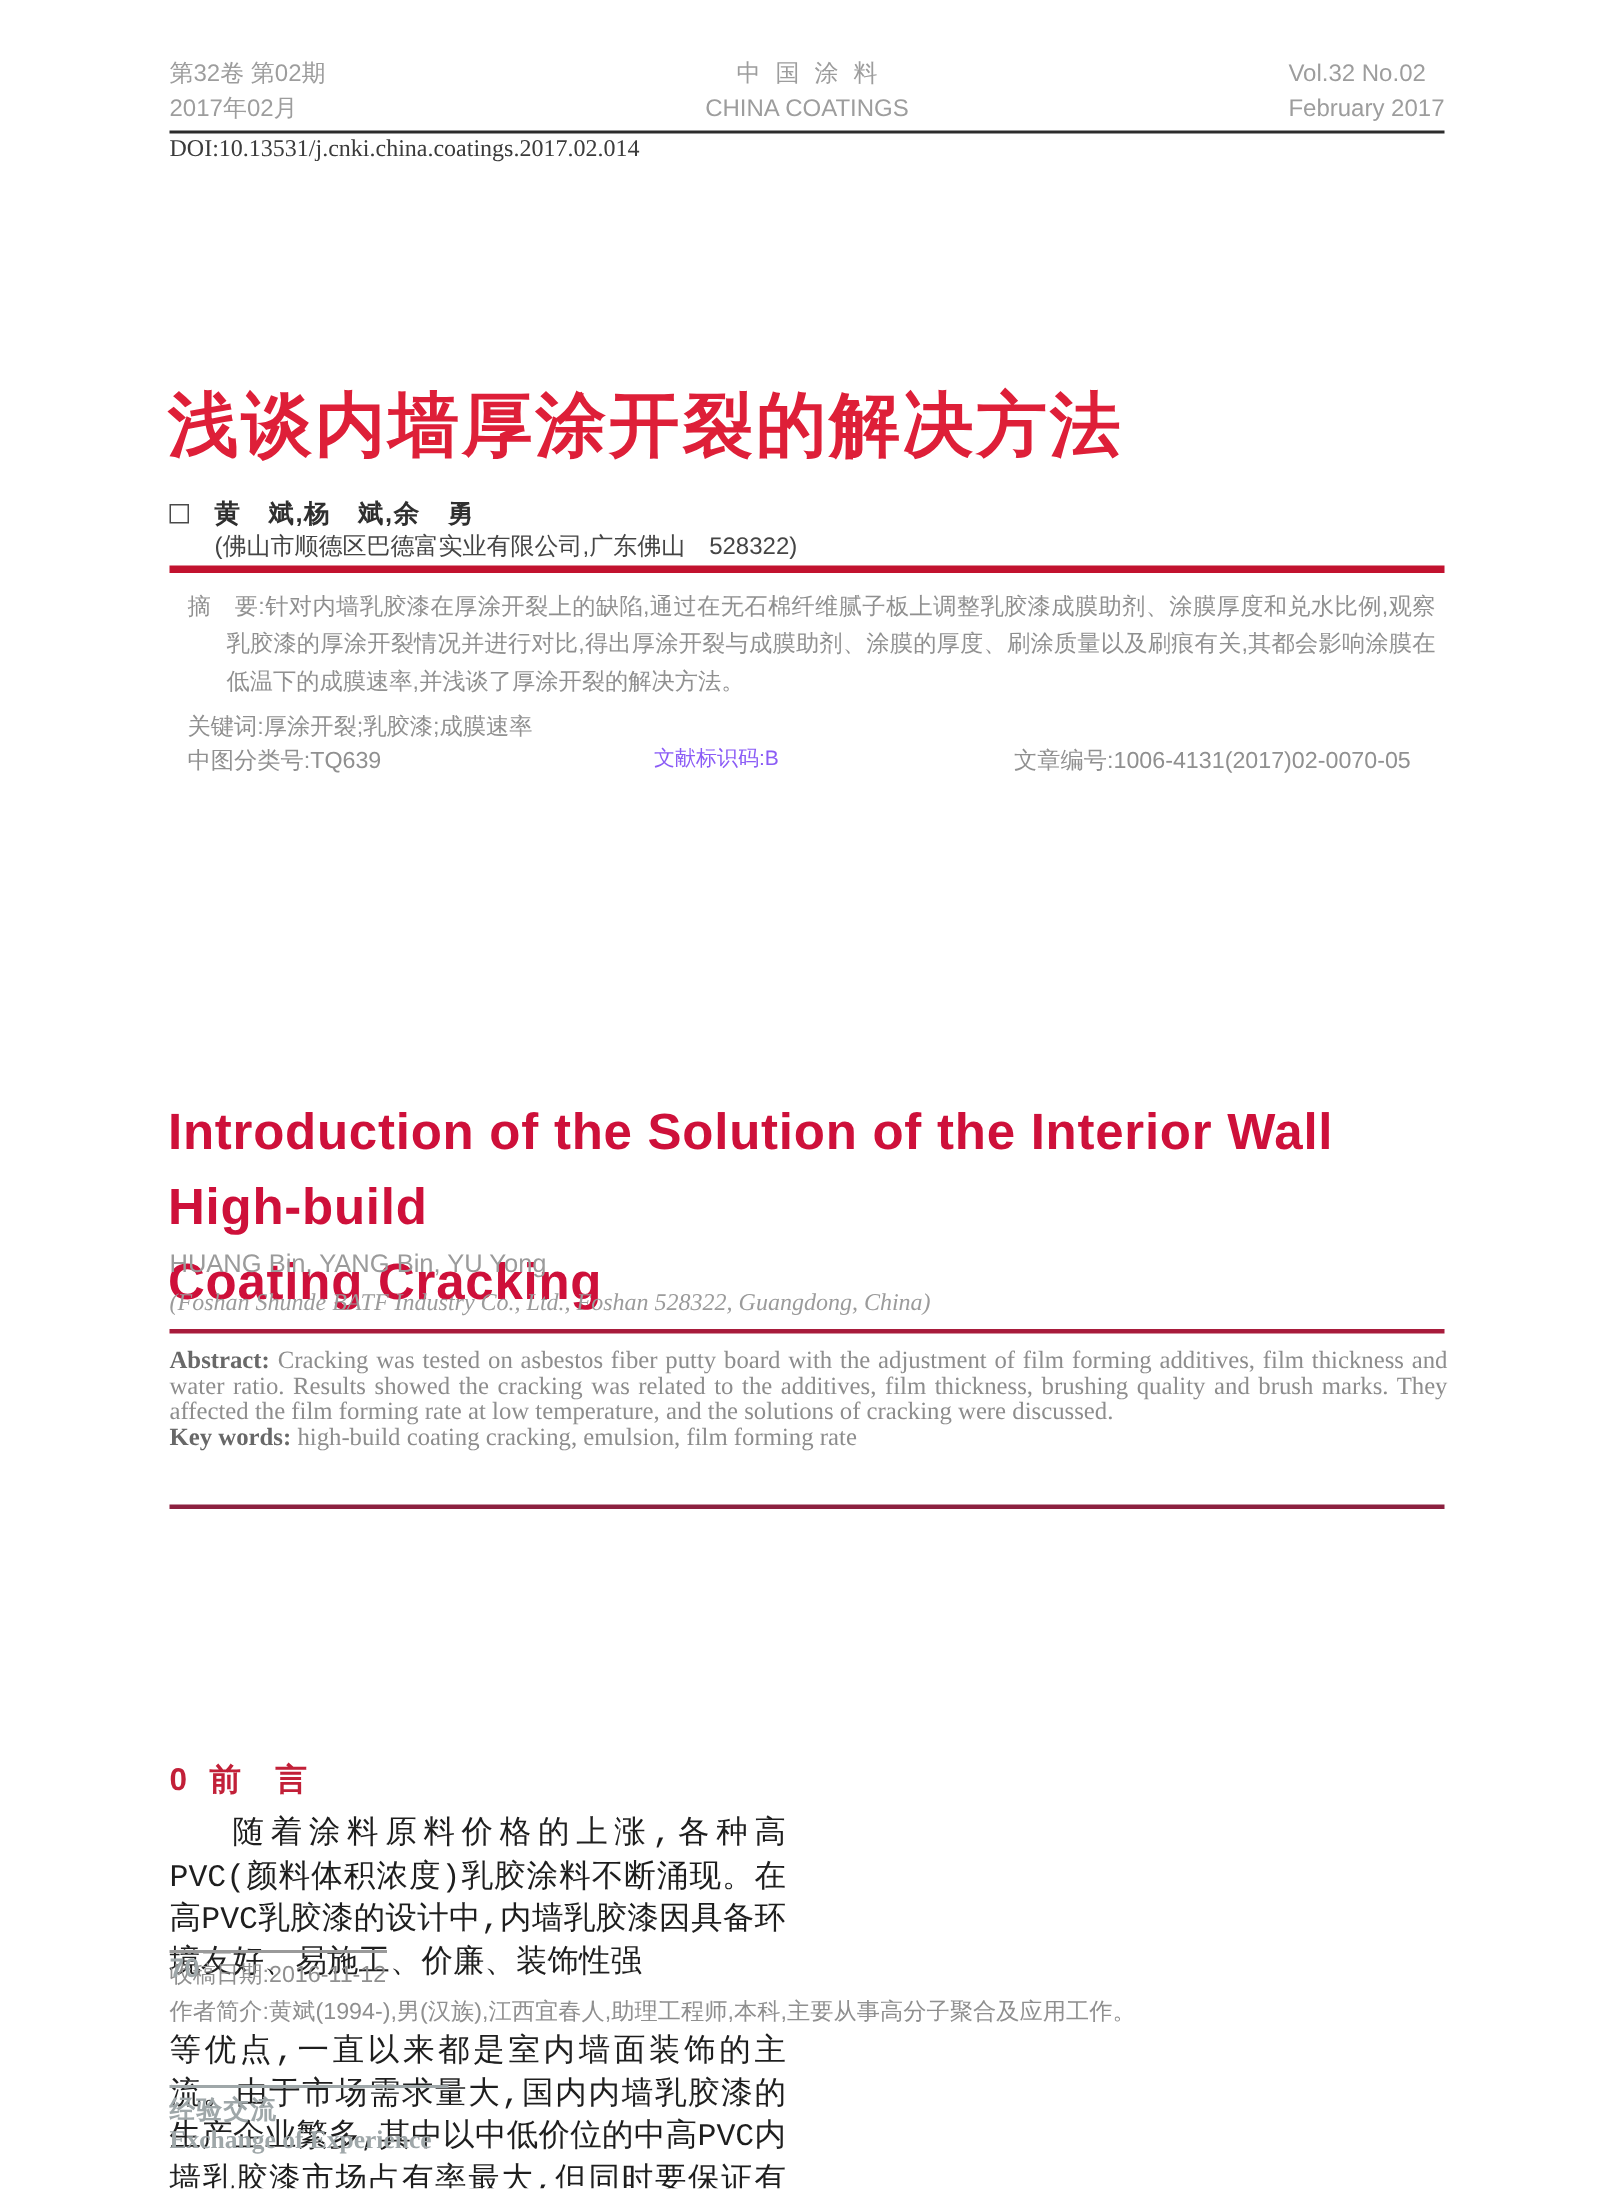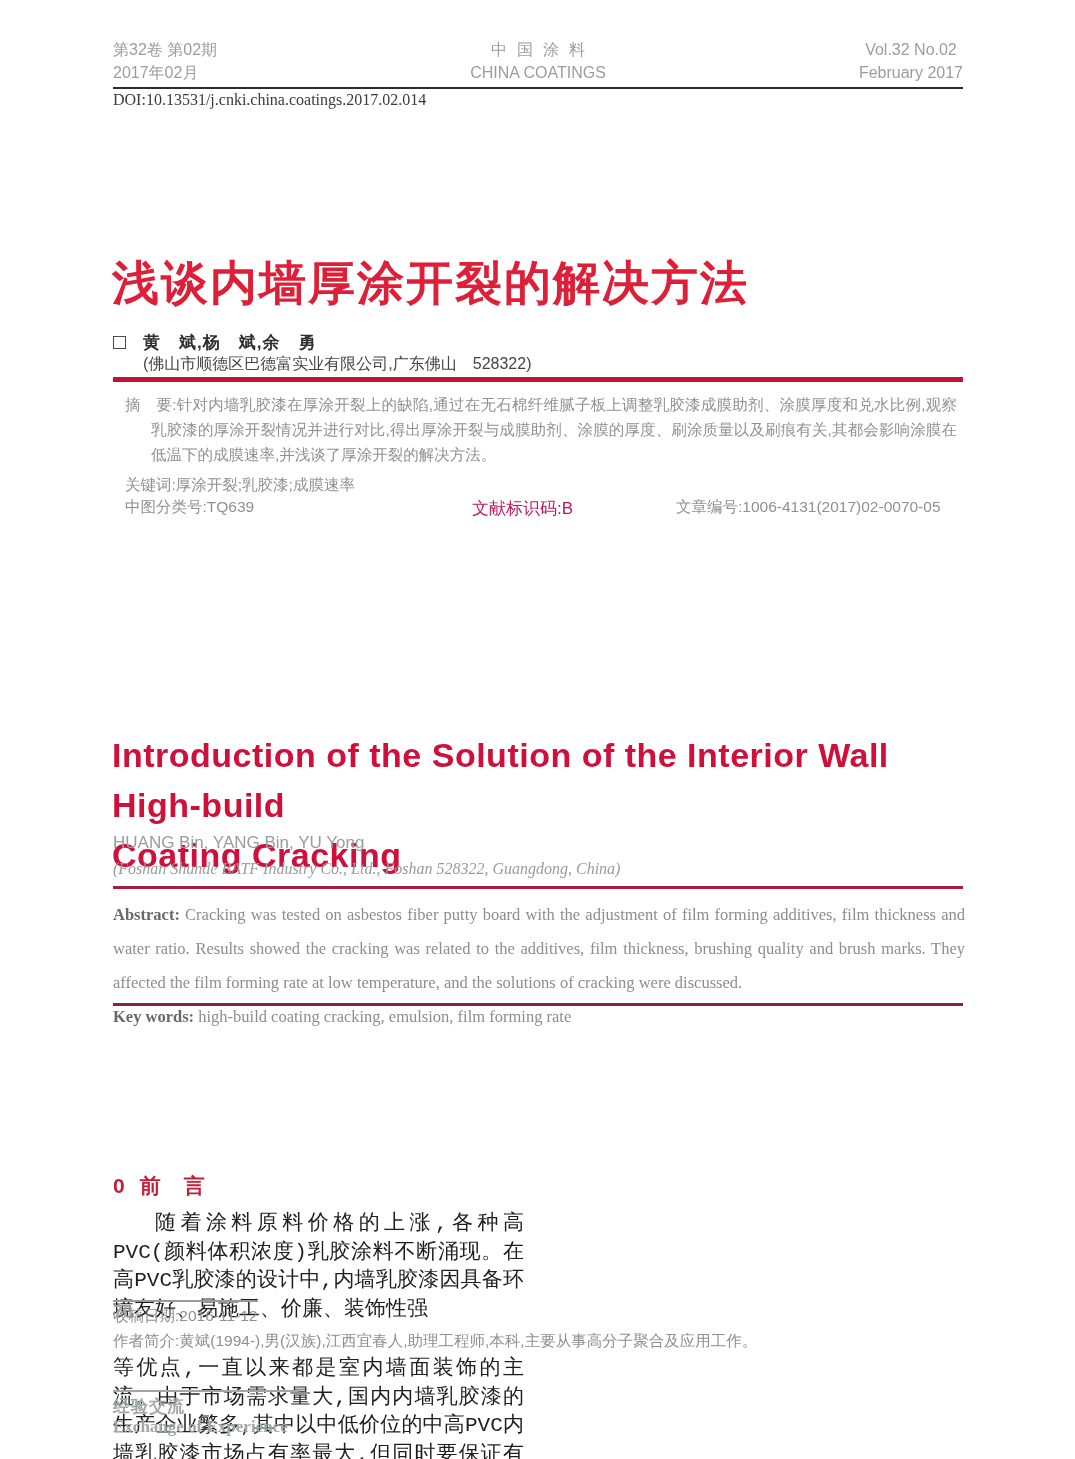--- a/index.html
+++ b/index.html
@@ -15,21 +15,21 @@
   .abs { position: absolute; }
 
   
   .jheader {
     left: 113px; top: 38px; width: 850px;
     display: flex; justify-content: space-between;
     color: #9d9d9d; font-size: 16px; line-height: 23px;
   }
   .jh-left   { text-align: left; }
   .jh-center { text-align: center; }
-  .jh-right  { text-align: center; }
+  .jh-right  { text-align: left; }
   .jh-cnname { letter-spacing: 10px; margin-right: -10px; }
   .jh-rule { left: 113px; top: 87px; width: 850px; height: 2px; background: #2c2c2c; }
   .doi {
     left: 113px; top: 91px; width: 850px;
     font-family: "Liberation Serif", "DejaVu Serif", serif;
     color: #3b3b3b; font-size: 16px;
   }
 
   
   .cn-title {
@@ -53,21 +53,21 @@
   .rule-red-thick { left: 113px; top: 377px; width: 850px; height: 5px; background: #c2122f; }
 
   
   .cn-abs-block {
     left: 125px; top: 392px; width: 840px;
     color: #909090; font-size: 15.5px; line-height: 25px;
   }
   .cn-abs-p { padding-left: 26px; text-indent: -26px; text-align: justify; width: 832px; }
   .cn-kw { margin-top: 5px; }
   .clc1 { left: 125px; top: 497px; color: #909090; font-size: 15.5px; }
-  .clc2 { left: 436px; top: 497px; color: #be185d; font-size: 17px; margin-left: 36px; }
+  .clc2 { left: 436px; top: 497px; color: #8b5cf6; font-size: 14px; }
   .clc3 { left: 676px; top: 497px; color: #909090; font-size: 15.5px; }
 
   
   .en-title {
     left: 112px; top: 730px; width: 860px;
     color: #ce103a; font-size: 34px; font-weight: bold;
     line-height: 50px; letter-spacing: 0.5px;
   }
   .en-authors {
     left: 113px; top: 833px; width: 700px;
@@ -77,21 +77,21 @@
     left: 113px; top: 860px; width: 750px;
     font-family: "Liberation Serif", "DejaVu Serif", serif; font-style: italic;
     color: #9b9b9b; font-size: 16px;
   }
   .rule-red-mid { left: 113px; top: 886px; width: 850px; height: 2.5px; background: #a81c3c; }
 
   
   .en-abs {
     left: 113px; top: 898px; width: 852px;
     font-family: "Liberation Serif", "DejaVu Serif", serif;
-    color: #8d8d8d; font-size: 16.5px; line-height: 34px; text-align: justify;
+    color: #8d8d8d; font-size: 16.5px; line-height: 17px; text-align: justify;
   }
   .en-abs b { color: #686868; }
   .en-kw { text-align: left; }
   .rule-maroon { left: 113px; top: 1003px; width: 850px; height: 3px; background: #8c2140; }
 
   
   .body-cols {
     left: 113px; top: 1172px; width: 850px;
     display: flex; gap: 28px; flex-direction: column;
   }

